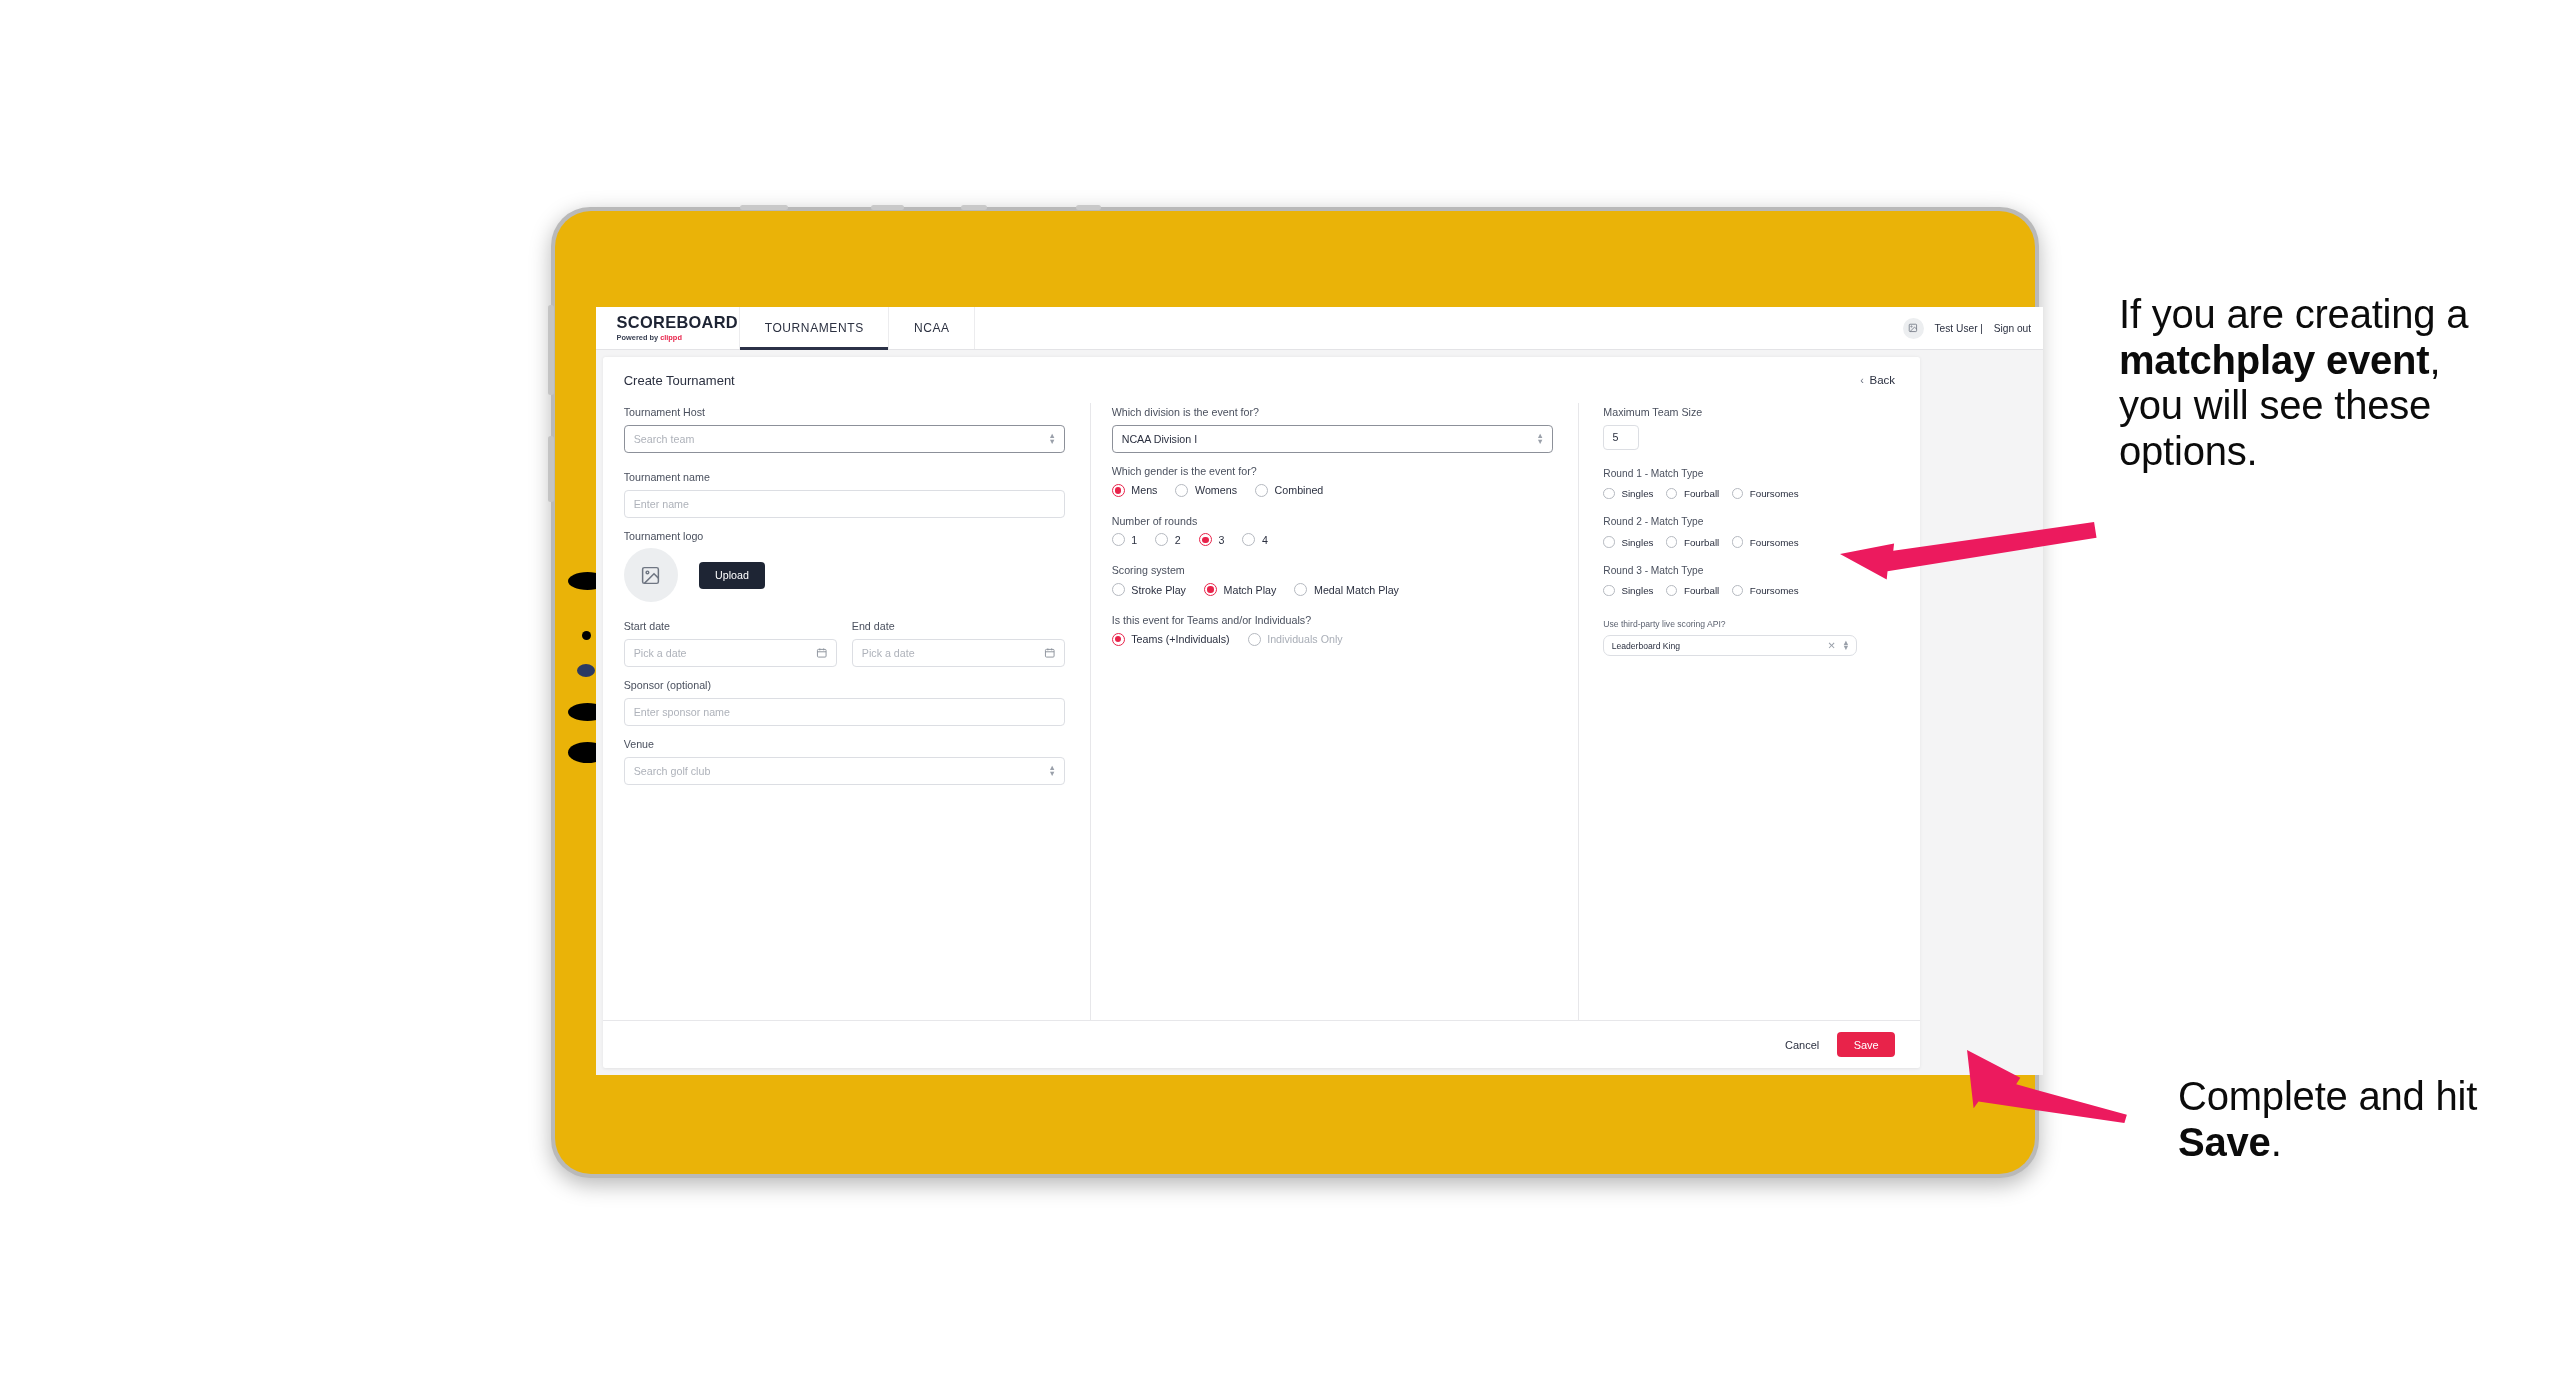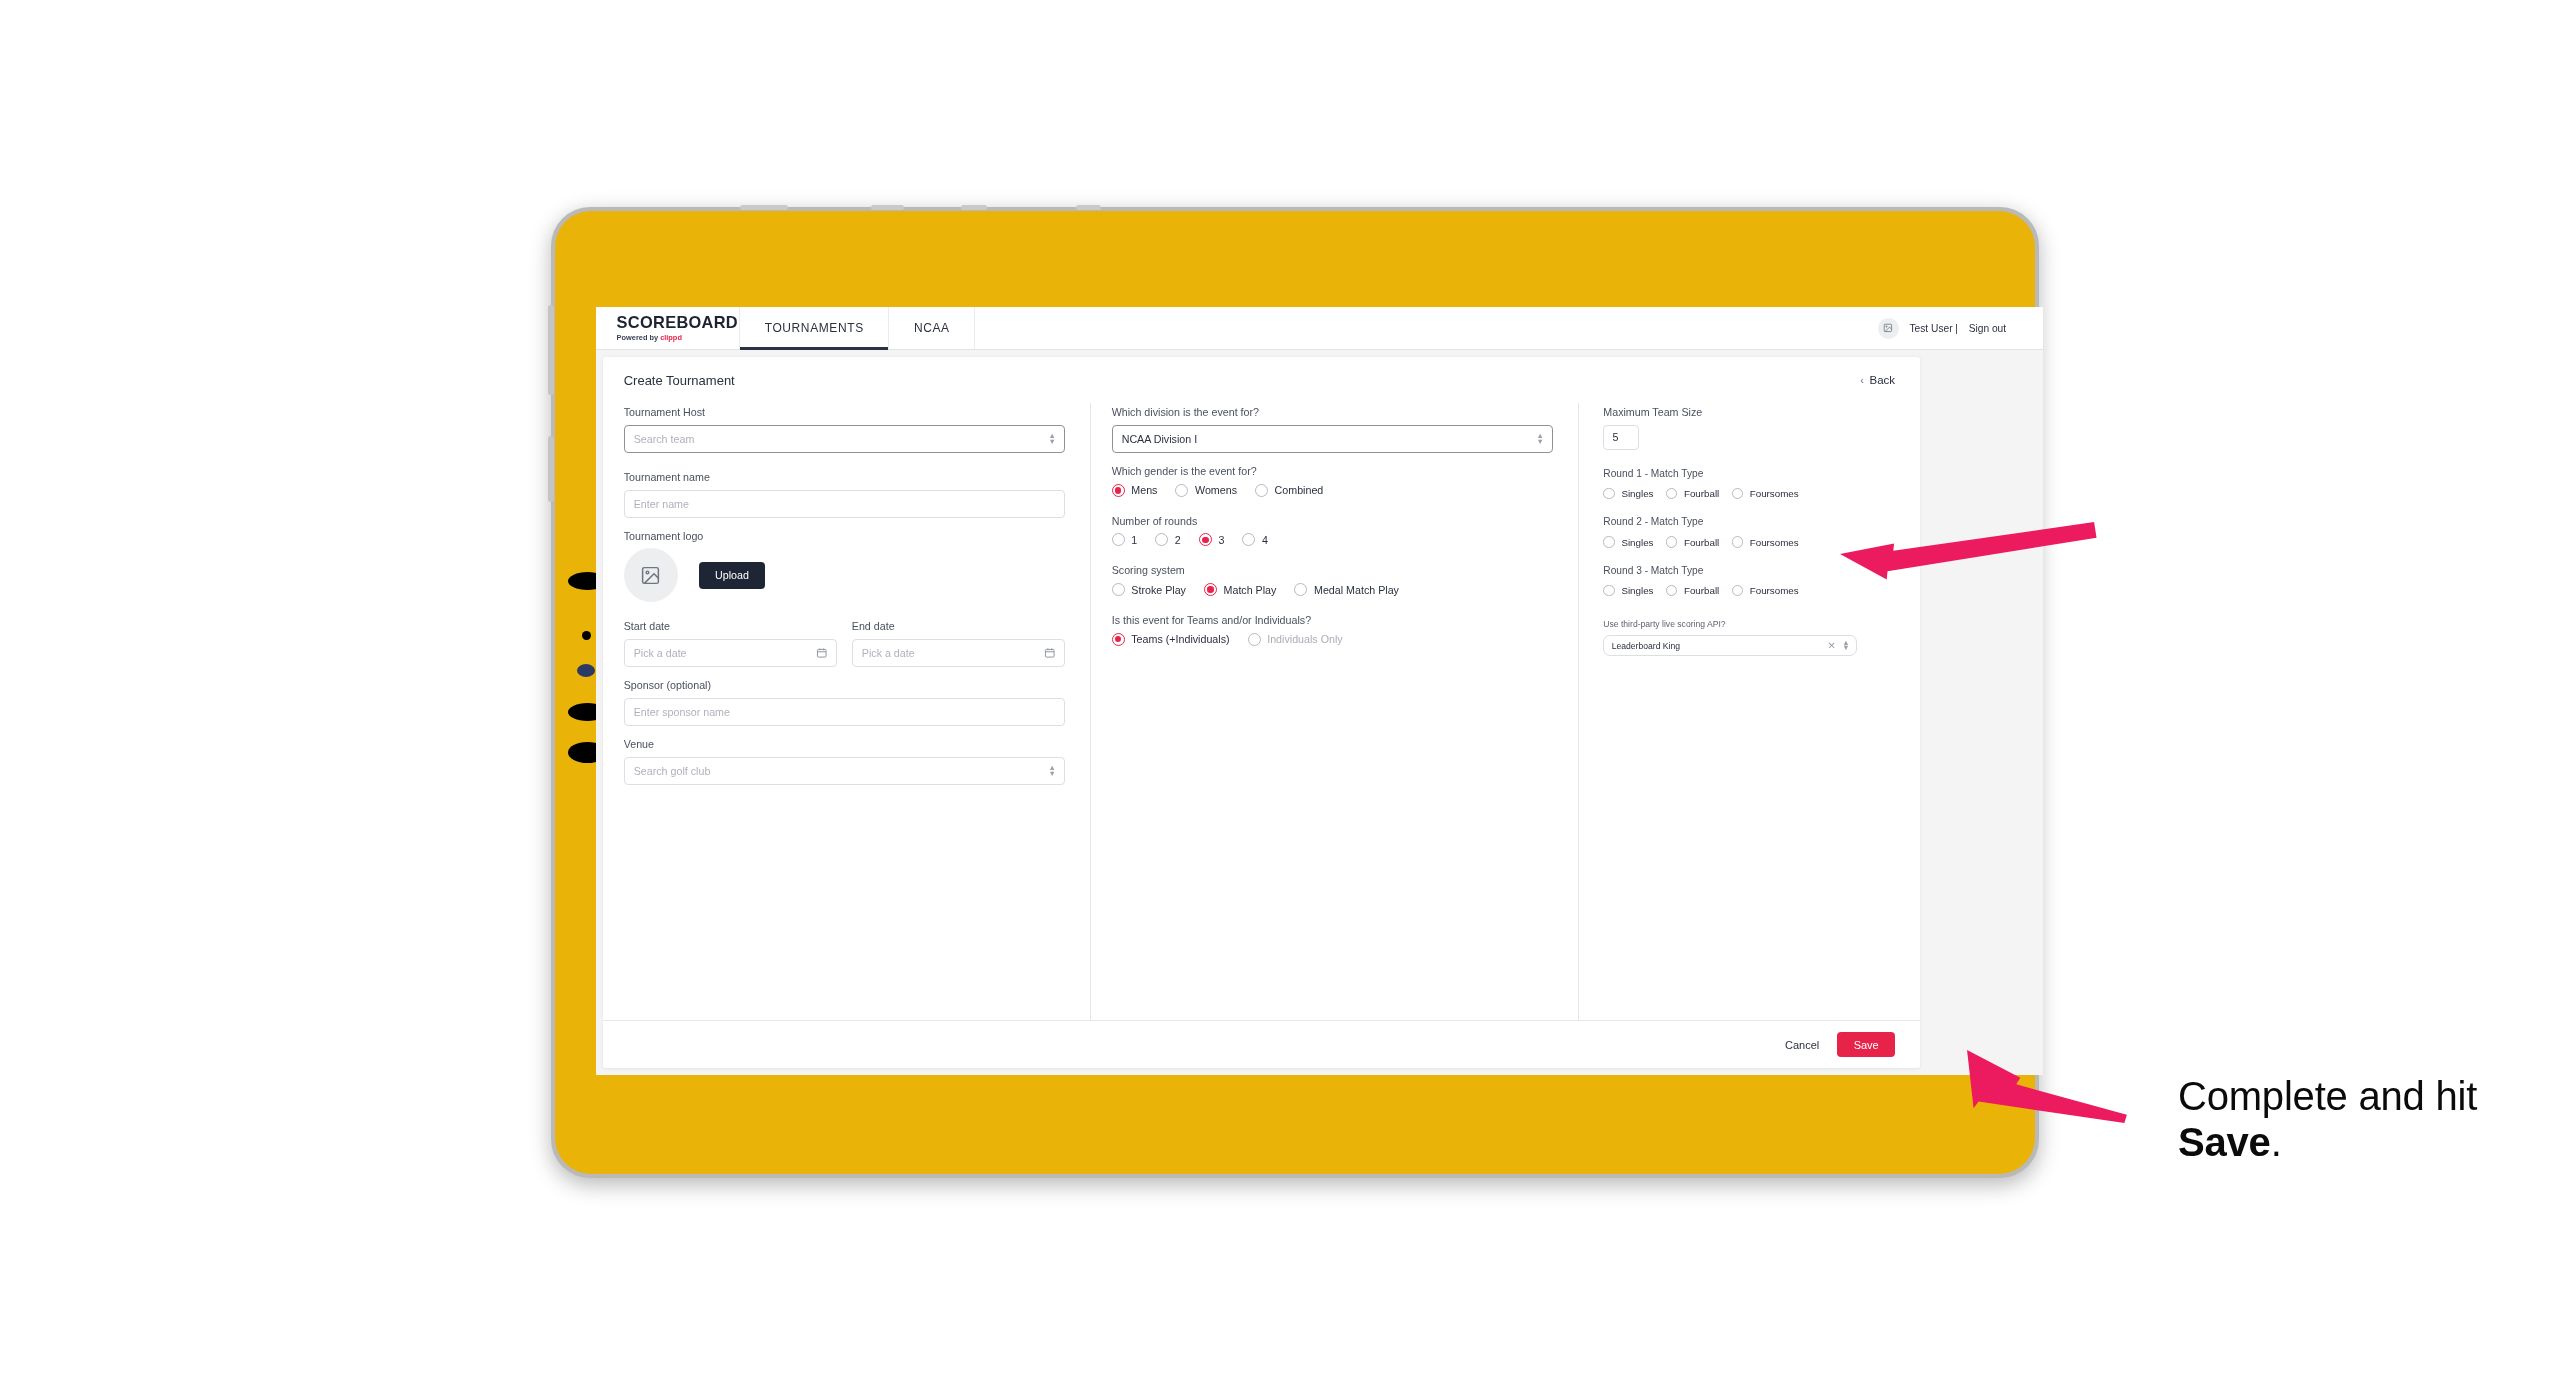--- a/index.html
+++ b/index.html
@@ -111,21 +111,21 @@
   .navtab.active::after {
     content: "";
     position: absolute;
     left: 0; right: 0; bottom: -0.8px;
     height: 2.5px;
     background: #2b3147;
   }
   .appbar-spacer { flex: 1; }
   .appbar-right {
     display: flex; align-items: center;
-    padding-right: 37px;
+    padding-right: 12px;
     gap: 10.7px;
   }
   .avatar {
     width: 21px; height: 21px;
     border-radius: 50%;
     background: #eceef0;
     display: flex; align-items: center; justify-content: center;
   }
   .avatar svg { width: 9.8px; height: 9.8px; }
   .user-name { font-size: 10.2px; color: #2b3040; }
@@ -641,17 +641,18 @@
 
   <svg class="arrow-svg" viewBox="0 0 3143 1691">
     <g>
       <path d="M2555 637 L2310 672 L2311 663 L2245 676 L2302 707 L2303 697 L2558 656 Z" fill="#ec1a5e"></path>
     </g>
     <g>
       <path d="M2595 1360 L2460 1323 L2465 1315 L2400 1281 L2408 1352 L2414 1344 L2592 1370 Z" fill="#ec1a5e"></path>
     </g>
   </svg>
 
+  <div class="anno anno-1"><span>If you are creating a </span><b>matchplay event</b><span>, you will see these options.</span></div>
 
   <div class="anno anno-2"><span>Complete and hit </span><b>Save</b><span>.</span></div>
 
 </div>
 
 
 </body></html>

